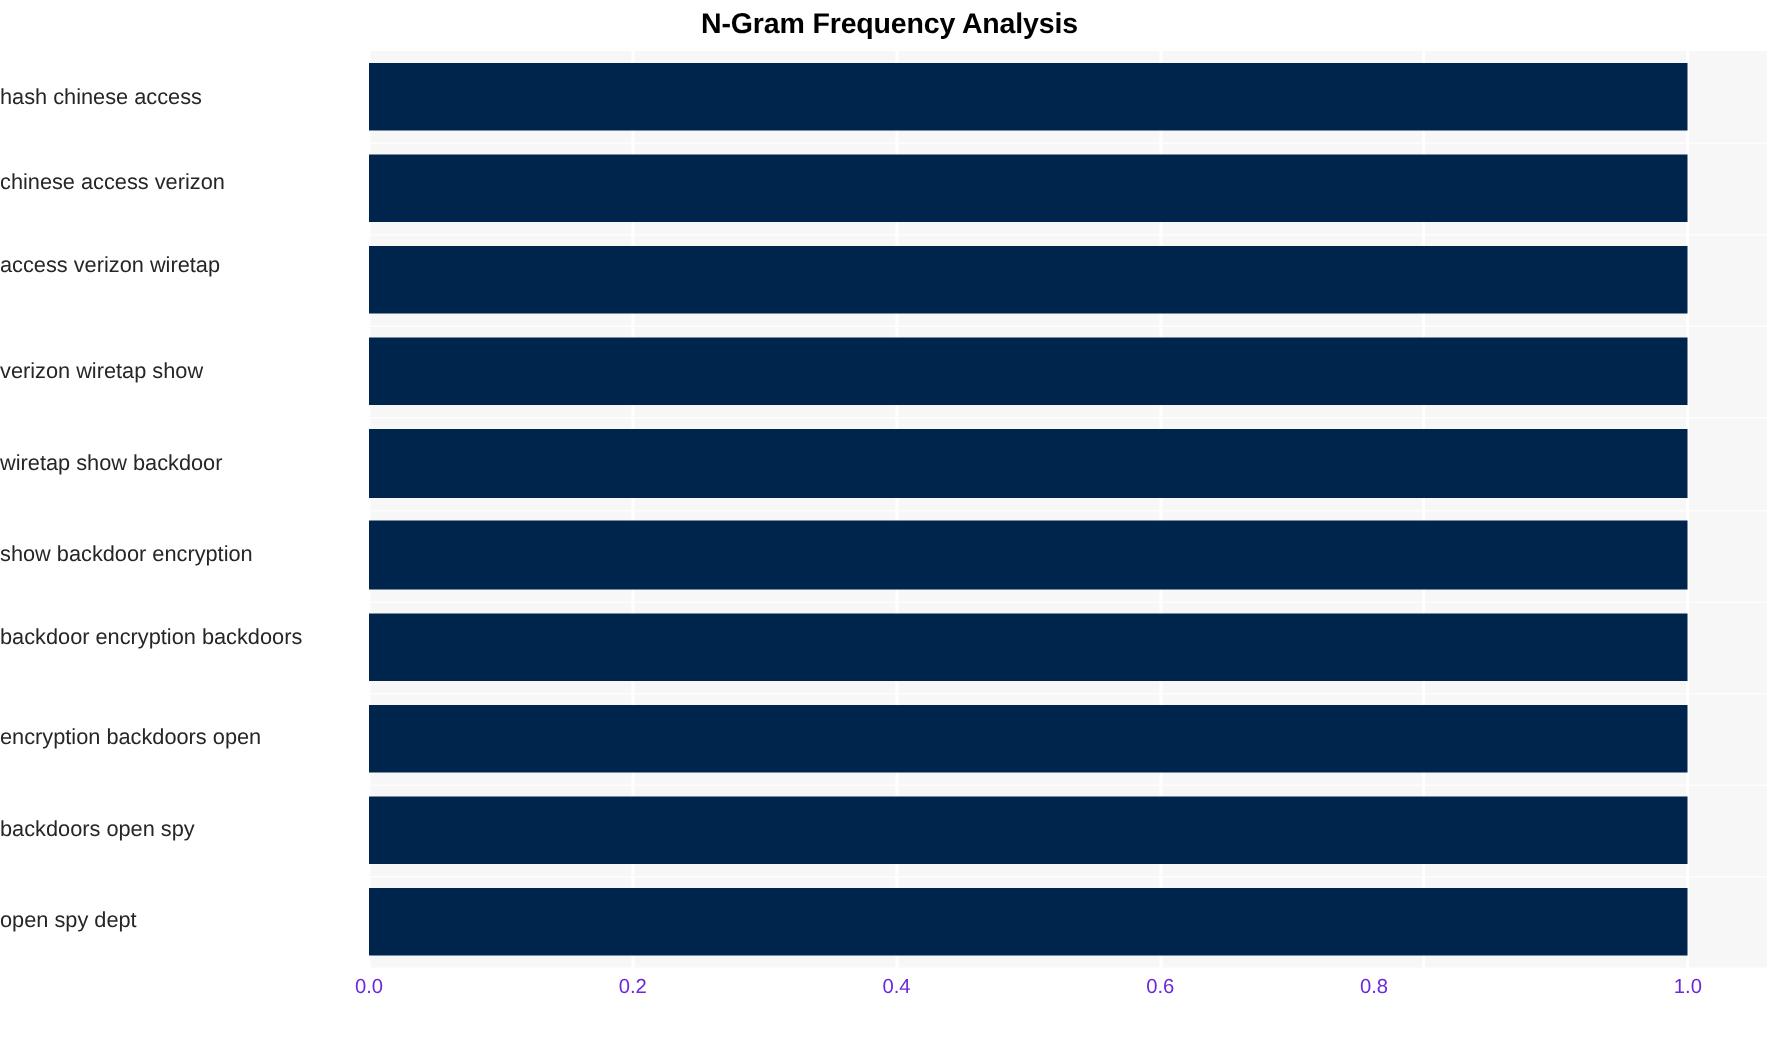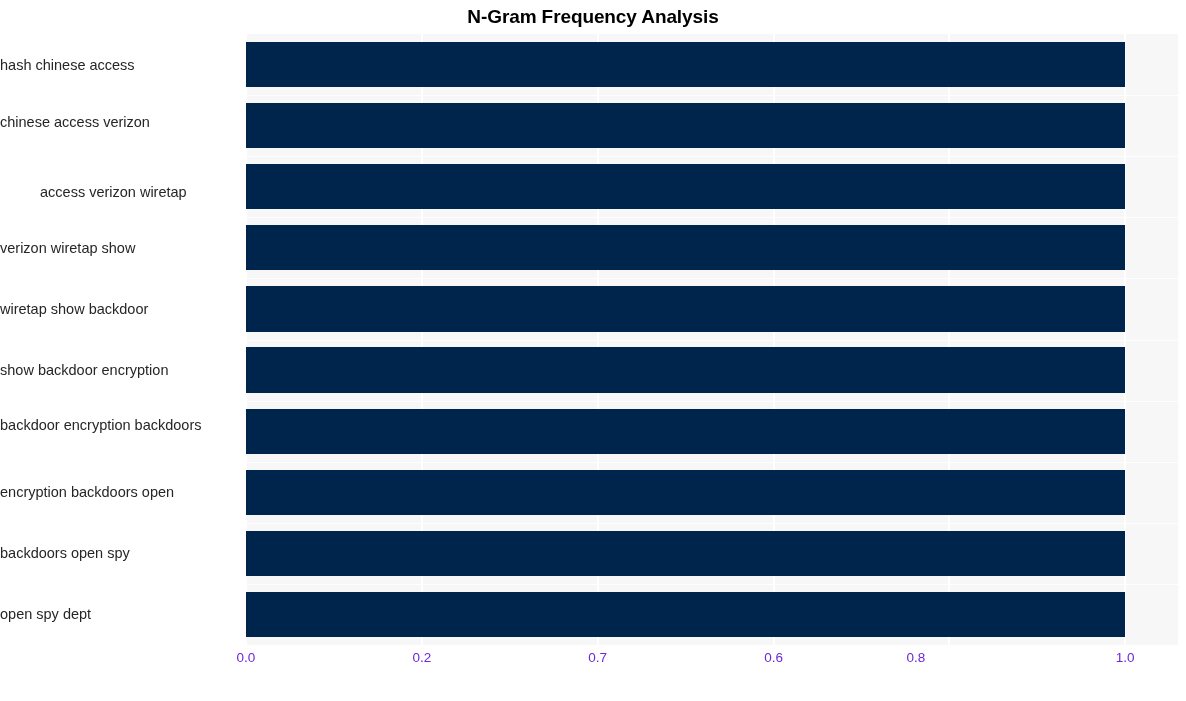--- a/index.html
+++ b/index.html
@@ -151,33 +151,33 @@
         <div class="bar" title="backdoor encryption backdoors: 1" style="top: 374.543px; height: 45.214px; width: 879.245px; background: rgb(0, 37, 77);"></div>
         <div class="bar" title="encryption backdoors open: 1" style="top: 435.643px; height: 45.214px; width: 879.245px; background: rgb(0, 37, 77);"></div>
         <div class="bar" title="backdoors open spy: 1" style="top: 496.743px; height: 45.214px; width: 879.245px; background: rgb(0, 37, 77);"></div>
         <div class="bar" title="open spy dept: 1" style="top: 557.843px; height: 45.214px; width: 879.245px; background: rgb(0, 37, 77);"></div>
       </div>
   </div>
 
   <div class="ylabels" id="ylabels">
       <div class="ylabel" style="top: 30.55px;">hash chinese access</div>
       <div class="ylabel" style="top: 88px;">chinese access verizon</div>
-      <div class="ylabel" style="top: 158px; padding-left: 40px;">access verizon wiretap</div>
+      <div class="ylabel" style="top: 143px;">access verizon wiretap</div>
       <div class="ylabel" style="top: 274.95px;">wiretap show backdoor</div>
       <div class="ylabel" style="top: 213.85px;">verizon wiretap show</div>
       <div class="ylabel" style="top: 336.05px;">show backdoor encryption</div>
       <div class="ylabel" style="top: 391px;">backdoor encryption backdoors</div>
       <div class="ylabel" style="top: 458.25px;">encryption backdoors open</div>
       <div class="ylabel" style="top: 519.35px;">backdoors open spy</div>
       <div class="ylabel" style="top: 580.45px;">open spy dept</div>
     </div>
 
   <div class="xticks" id="xticks">
       <div class="xtick" style="left: 246px;">0.0</div>
       <div class="xtick" style="left: 421.849px;">0.2</div>
-      <div class="xtick" style="left: 597.698px;">0.7</div>
+      <div class="xtick" style="left: 597.698px;">0.4</div>
       <div class="xtick" style="left: 773.547px;">0.6</div>
       <div class="xtick" style="left: 916px;">0.8</div>
       <div class="xtick" style="left: 1125.25px;">1.0</div>
     </div>
 
 
 </div>
 
 </body></html>

